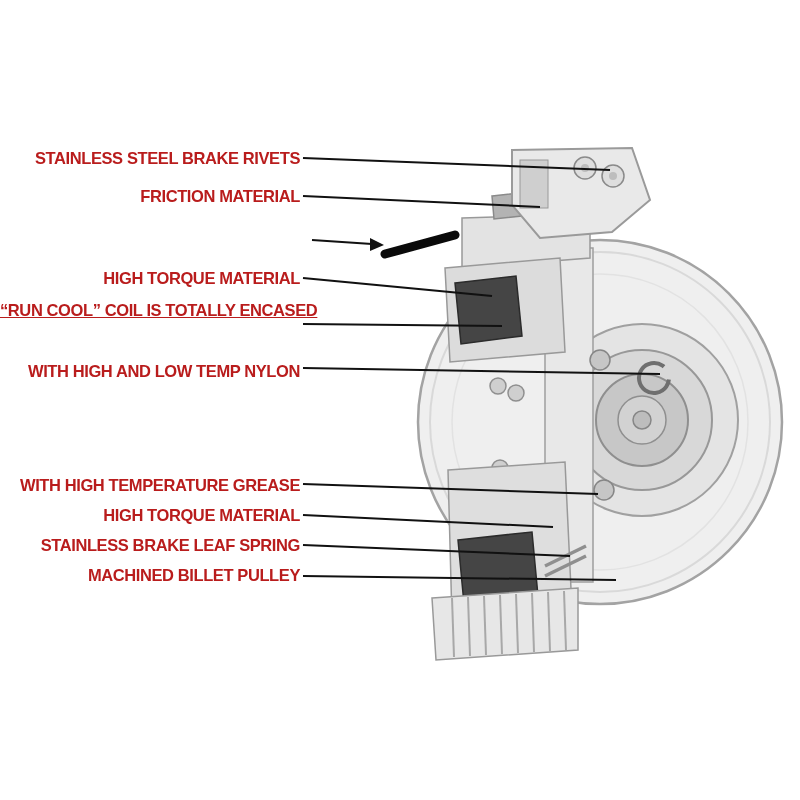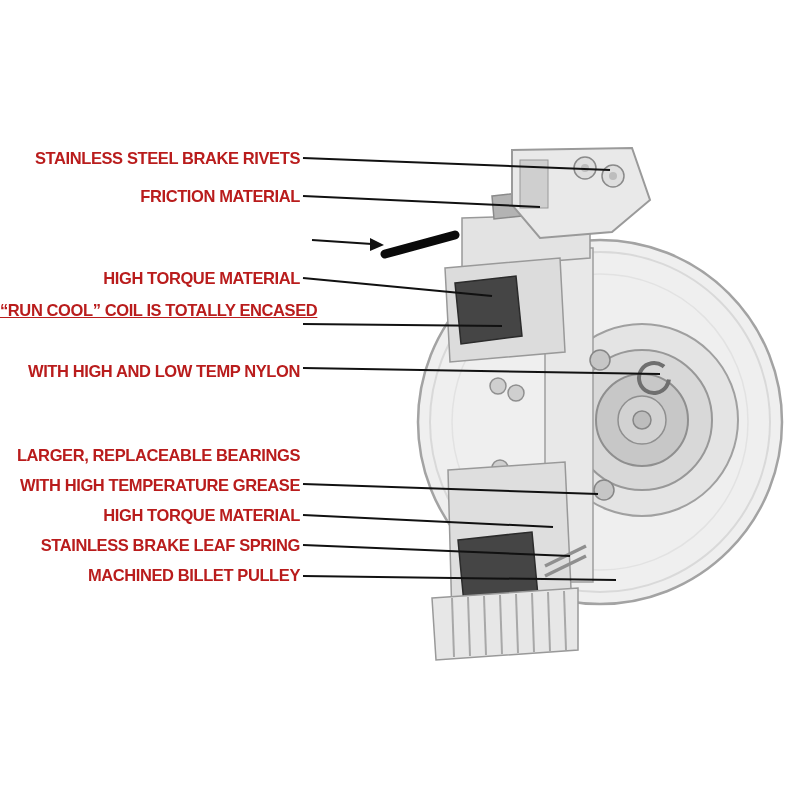--- a/index.html
+++ b/index.html
@@ -115,19 +115,18 @@
       <line x1="303" y1="545" x2="570" y2="556"></line>
       <line x1="303" y1="576" x2="616" y2="580"></line>
     </g>
   </svg>
 
   <div class="label" style="top:149px;width:300px;">STAINLESS STEEL BRAKE RIVETS</div>
   <div class="label" style="top:187px;width:300px;">FRICTION MATERIAL</div>
   <div class="label" style="top:269px;width:300px;">HIGH TORQUE MATERIAL</div>
   <div class="label" style="top:301px;width:300px;text-decoration:underline;">“RUN COOL” COIL IS TOTALLY ENCASED</div>
   <div class="label" style="top:318px;width:300px;margin-top:44px;">WITH HIGH AND LOW TEMP NYLON</div>
-  <div class="label" style="top:446px;width:300px;">LARGER, REPLACEABLE BEARINGS</div>
   <div class="label" style="top:476px;width:300px;">WITH HIGH TEMPERATURE GREASE</div>
   <div class="label" style="top:506px;width:300px;">HIGH TORQUE MATERIAL</div>
   <div class="label" style="top:536px;width:300px;">STAINLESS BRAKE LEAF SPRING</div>
   <div class="label" style="top:566px;width:300px;">MACHINED BILLET PULLEY</div>
 
 </div>
 
 </body></html>

